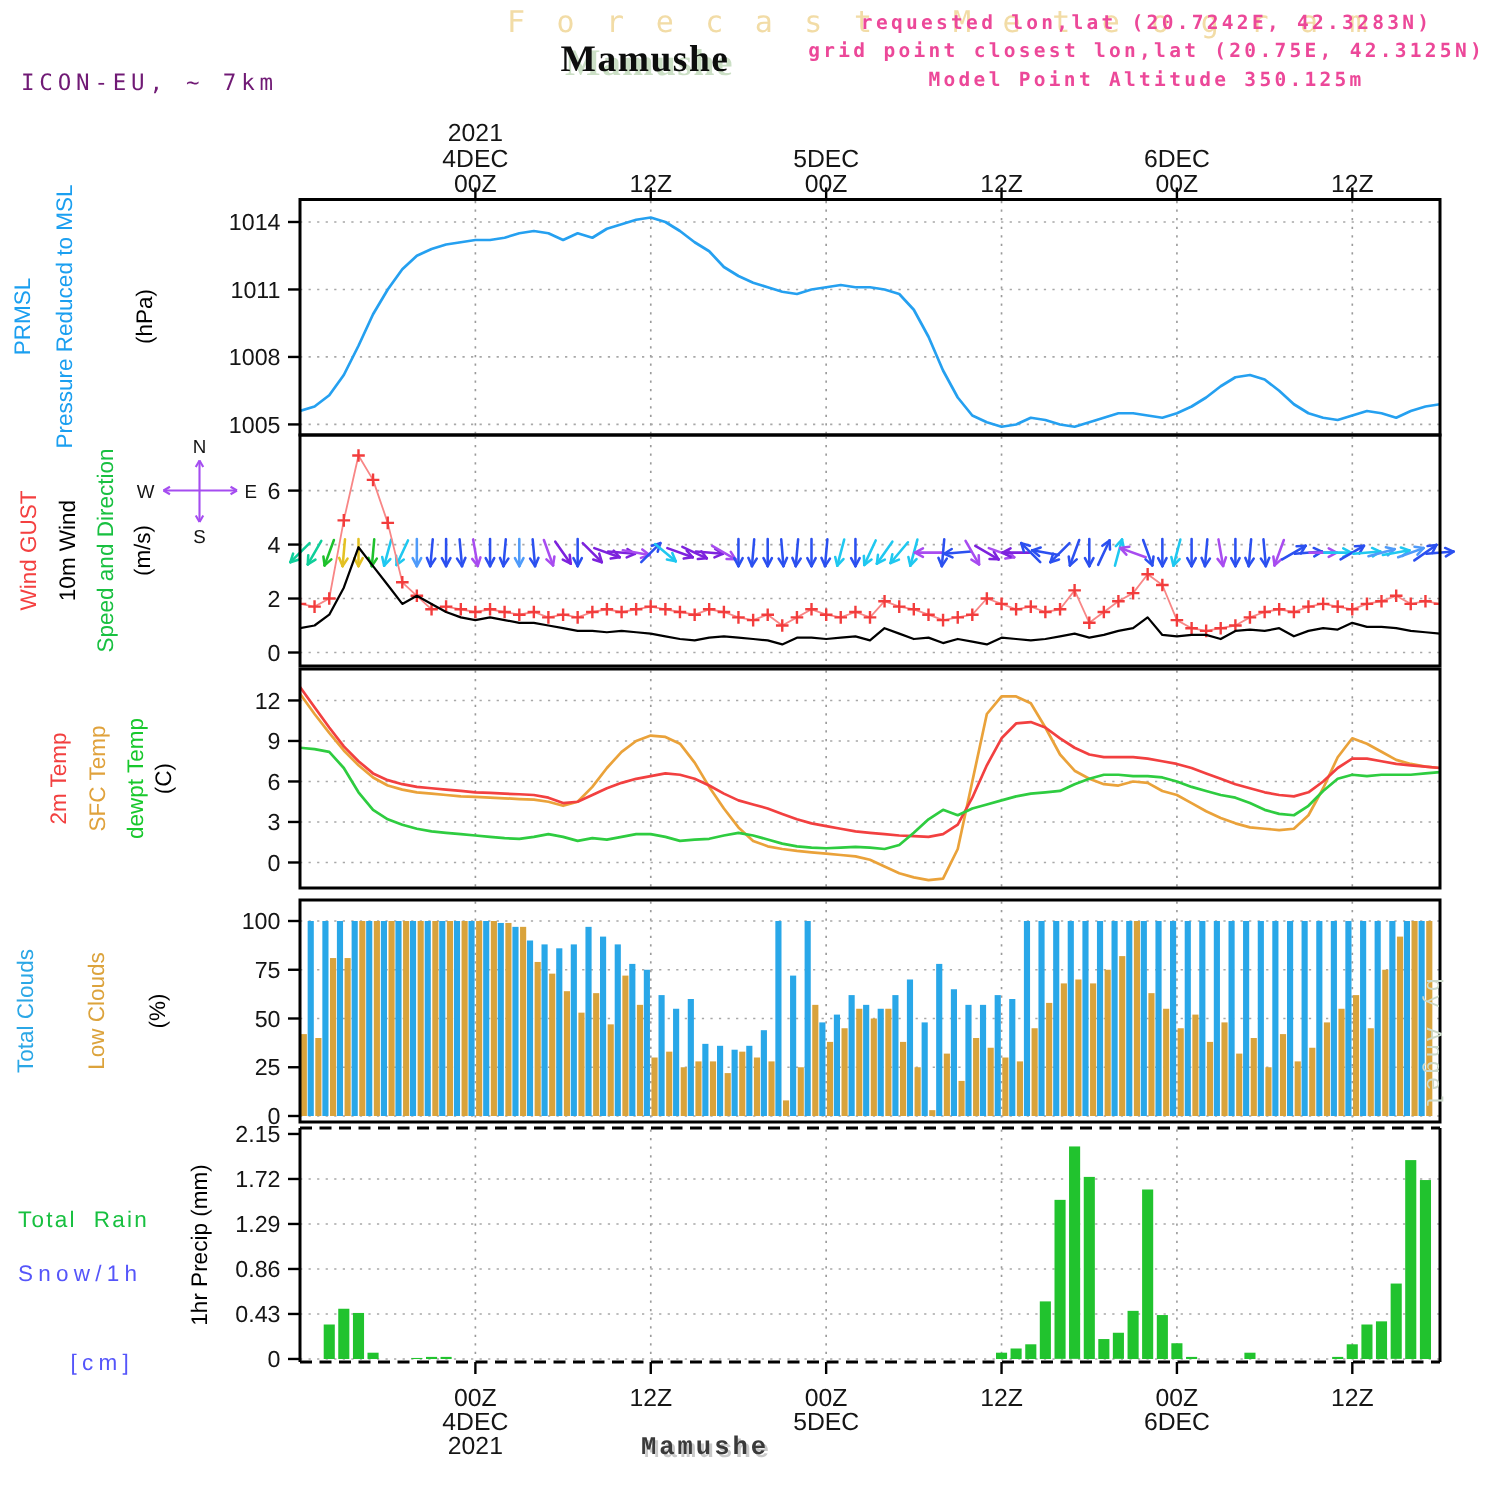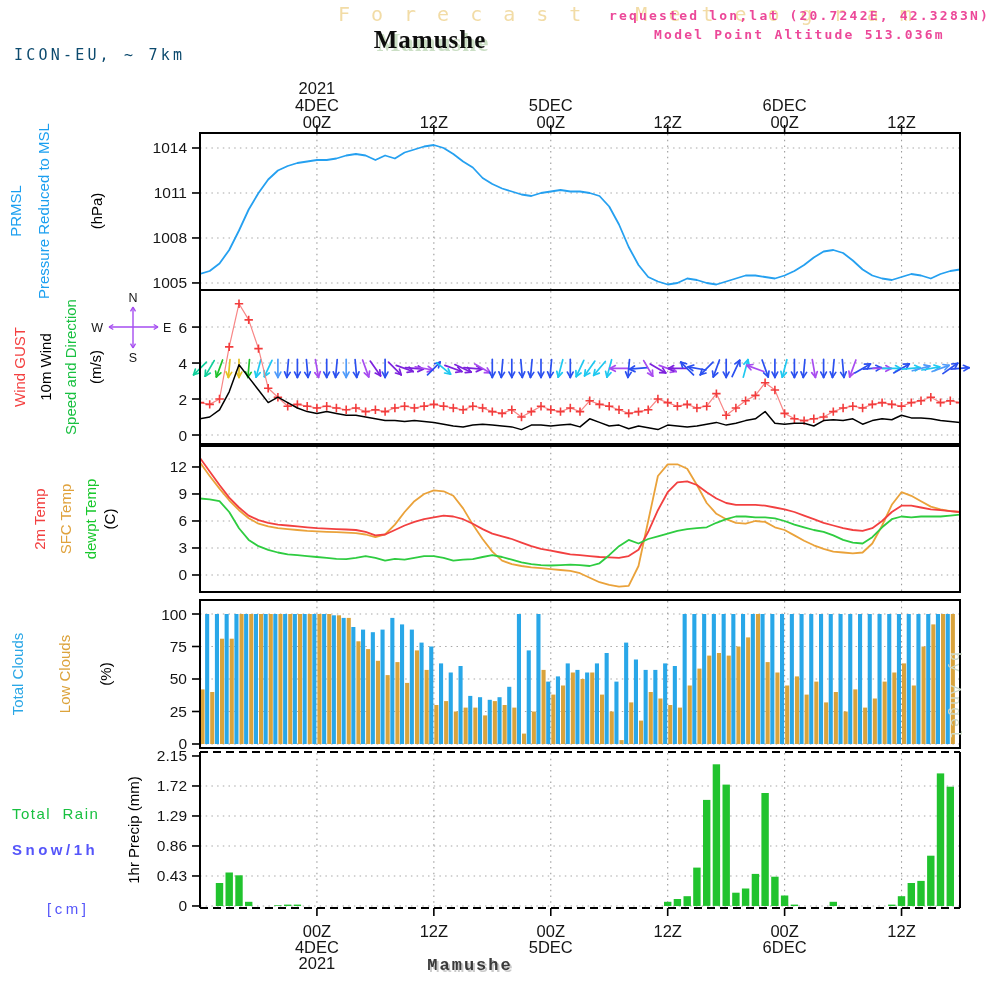--- a/index.html
+++ b/index.html
@@ -9,41 +9,42 @@
   #meteo-svg text{font-family:"Liberation Sans","DejaVu Sans",sans-serif;fill:#151515;}
   .hdr{position:absolute;white-space:pre;}
   .mono{font-family:"DejaVu Sans Mono","Liberation Mono",monospace;}
   .rot{position:absolute;width:320px;height:18px;line-height:18px;text-align:center;
        transform:rotate(-90deg);font-size:15px;white-space:pre;}
   .plab{position:absolute;font-size:15px;white-space:pre;text-align:right;}
   .title-fm{left:338px;top:2px;font-size:20px;letter-spacing:21px;color:#f2dca6;}
   .station-title{left:330px;top:26px;width:200px;text-align:center;
        font-family:"Liberation Serif","DejaVu Serif",serif;font-weight:bold;font-size:25px;
        letter-spacing:1px;color:#0d0d0d;text-shadow:3px 3px 0 #cbdfc5;}
-  .model-lbl{left:14px;top:46px;font-size:15px;letter-spacing:3.2px;color:#0c4a6e;}
+  .model-lbl{left:14px;top:46px;font-size:15px;letter-spacing:3.2px;color:#701a75;}
   .hdr-right{position:absolute;right:10px;top:6px;text-align:center;font-size:13px;
        letter-spacing:2.2px;line-height:19px;color:#ec4899;font-weight:bold;}
   .footer-station{position:absolute;left:370px;top:956px;width:200px;text-align:center;
        font-family:"Liberation Mono","DejaVu Sans Mono",monospace;font-weight:bold;
        font-size:17px;letter-spacing:2px;color:#3a3a3a;text-shadow:2px 2px 0 #c9c9c9;}
   .watermark{position:absolute;left:963px;top:652px;transform:rotate(90deg);
        transform-origin:left top;font-family:"Liberation Mono","DejaVu Sans Mono",monospace;
        font-size:15px;letter-spacing:2px;color:#ccd9c9;white-space:pre;}
 </style>
 </head>
 <body>
 
 <div id="app">
 
   <div class="hdr mono title-fm">Forecast Meteogram</div>
   <div class="hdr station-title">Mamushe</div>
   <div class="hdr mono model-lbl">ICON-EU, ~ 7km</div>
   <div class="hdr-right mono">
     <div>requested lon,lat (20.7242E, 42.3283N)</div>
-    <div>Model Point Altitude 513.036m</div>
+    <div>grid point closest lon,lat (20.75E, 42.3125N)</div>
+    <div>Model Point Altitude 350.125m</div>
   </div>
 
   <svg id="meteo-svg" width="1000" height="1000">
       <defs>
         <clipPath id="plotclip">
           <rect x="200" y="0" width="760" height="1000"></rect>
         </clipPath>
       </defs>
       <g>
         <line x1="316.9230769230769" y1="134" x2="316.9230769230769" y2="289" stroke="#9b9b9b" stroke-width="1.1" stroke-dasharray="1.5 4.2"></line>
@@ -821,19 +822,19 @@
   <div class="rot" style="left: -120px; top: 510px; color: rgb(242, 64, 64);">2m Temp</div>
   <div class="rot" style="left: -94px; top: 510px; color: rgb(224, 162, 60);">SFC Temp</div>
   <div class="rot" style="left: -69px; top: 510px; color: rgb(24, 200, 44);">dewpt Temp</div>
   <div class="rot" style="left:-50px;top:510px;">(C)</div>
 
   <div class="rot" style="left: -142px; top: 665px; color: rgb(43, 167, 230);">Total Clouds</div>
   <div class="rot" style="left: -95px; top: 665px; color: rgb(220, 163, 60);">Low Clouds</div>
   <div class="rot" style="left:-54px;top:665px;">(%)</div>
 
   <div class="plab" style="left: 12px; top: 805px; letter-spacing: 1.5px; color: rgb(24, 192, 64);">Total  Rain</div>
-  <div class="plab" style="left: 12px; top: 841px; letter-spacing: 3.5px; color: rgb(85, 85, 250); font-weight: bold;">Snow/1h</div>
+  <div class="plab" style="left: 12px; top: 841px; letter-spacing: 3.5px; color: rgb(85, 85, 250);">Snow/1h</div>
   <div class="plab" style="left: 47px; top: 868px; letter-spacing: 3.5px; color: rgb(85, 85, 250); margin-top: 32px;">[cm]</div>
   <div class="rot" style="left:-26px;top:821px;">1hr Precip (mm)</div>
 
   <div class="footer-station">Mamushe</div>
   <div class="watermark">by Angel</div>
 </div>
 
 </body></html>

